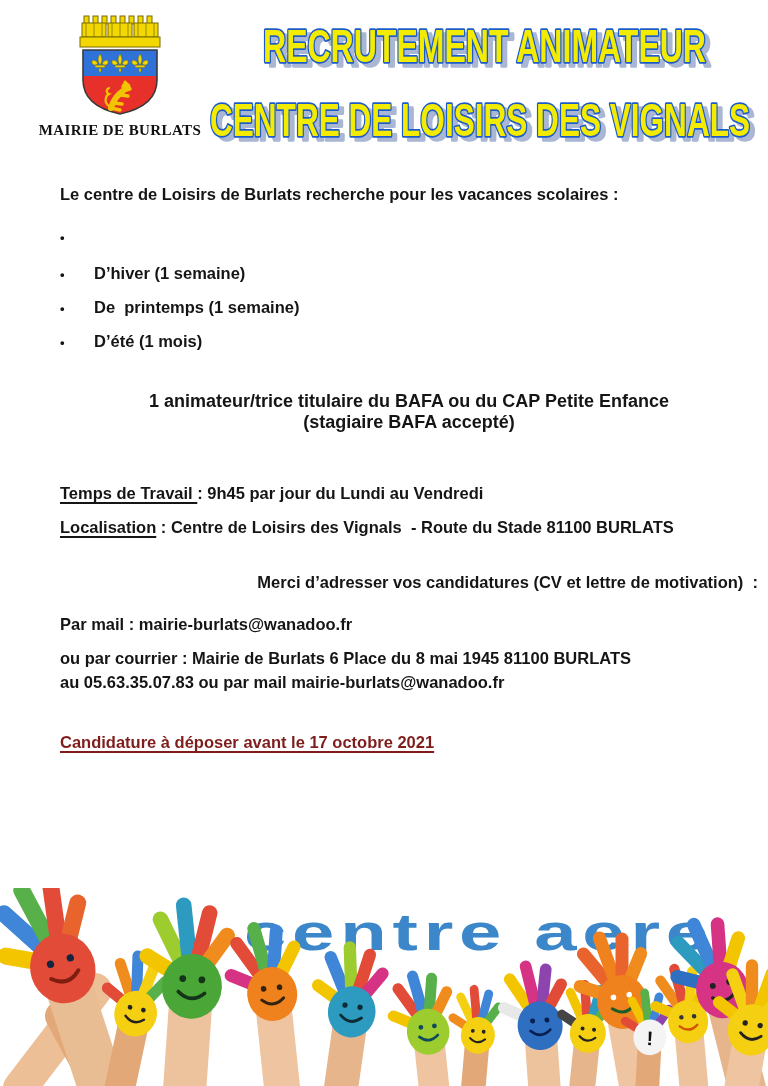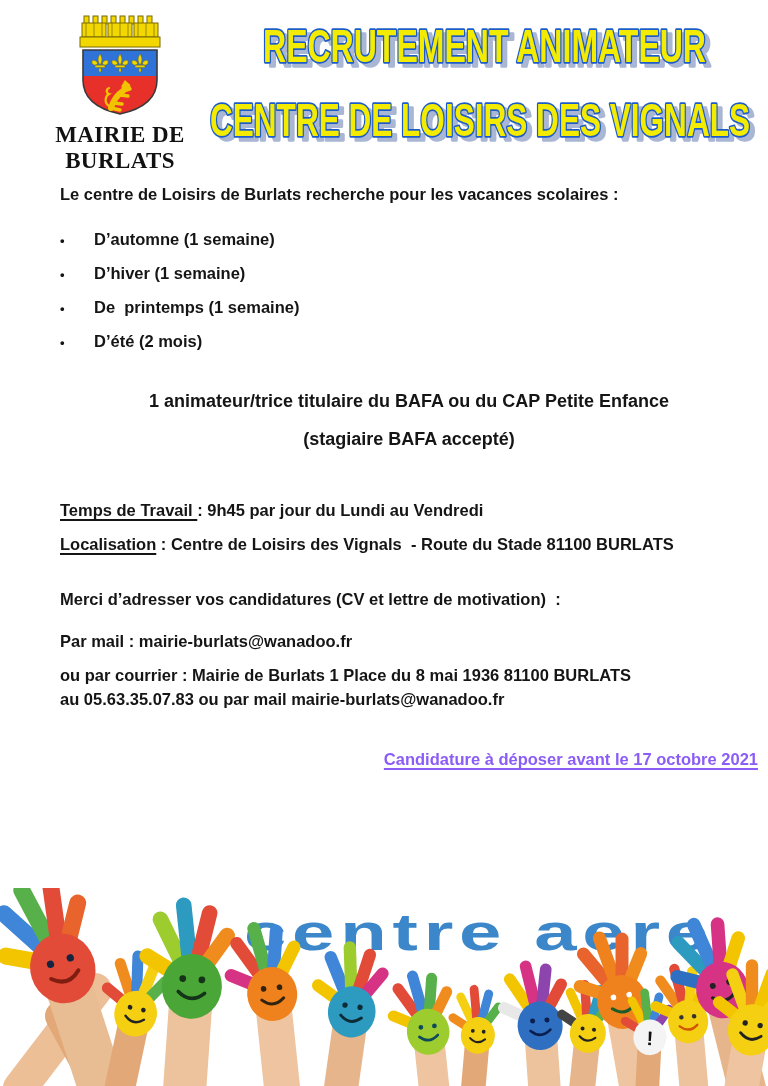--- a/index.html
+++ b/index.html
@@ -3,45 +3,45 @@
 <meta charset="utf-8">
 <style>
   html,body{margin:0;padding:0;background:#888;}
   .page{position:relative;width:768px;height:1086px;background:#ffffff;overflow:hidden;
         font-family:"Liberation Sans",sans-serif;margin:0 auto;}
 
   
   .logo-block{position:absolute;left:30px;top:6px;width:180px;}
   .logo-svg{display:block;margin:0 auto;}
   .logo-caption{margin-top:4px;text-align:center;font-family:"Liberation Serif",serif;
-        font-weight:700;font-size:23px;letter-spacing:.4px;color:#111;}
+        font-weight:700;font-size:15px;letter-spacing:.4px;color:#111;}
   .titles{position:absolute;left:195px;top:14px;width:573px;}
   .title-svg{display:block;}
   .title-svg text{font-family:"Liberation Sans",sans-serif;font-weight:700;
         paint-order:stroke;stroke-linejoin:round;}
 
   
   .content{position:absolute;left:60px;top:184px;width:698px;color:#151515;}
   .content p{margin:0;font-size:16.5px;font-weight:700;line-height:21px;white-space:pre-wrap;}
   ul.bullets{list-style:none;margin:25px 0 0;padding:0;}
   .bullets li{display:flex;align-items:baseline;margin-bottom:13px;height:21px;
         font-size:16.5px;font-weight:700;}
   .bullets .dot{flex:0 0 34px;font-size:13px;}
   .bullets .lbl{white-space:pre-wrap;}
   .hl{text-align:center;font-size:18px !important;}
   #hl1{margin-top:38px;}
-  #hl2{margin-top:17px;}
+  #hl2{}
   #work{margin-top:50px;}
   #loc{margin-top:13px;}
-  #apply{margin-top:34px;}
+  #apply{margin-top:34px;text-align:right;}
   #mail{margin-top:21px;}
   #courier{margin-top:13px;}
   #info1{margin-top:42px;line-height:27px;}
   #info2{line-height:27px;}
-  #deadline{margin-top:36px;text-align:right;color:#8b5cf6;}
+  #deadline{margin-top:36px;text-align:left;color:#7f1d1d;}
   .u{text-decoration:underline;text-underline-offset:3px;text-decoration-thickness:1.6px;}
 
   
   .footer-art{position:absolute;left:0;top:888px;width:768px;height:198px;}
   .footer-art svg{display:block;}
   #caption-text{font-family:"Liberation Sans",sans-serif;font-weight:700;letter-spacing:4px;}
 </style>
 </head>
 <body>
 
@@ -118,47 +118,46 @@
       <text x="15" y="48" font-size="46" textLength="540" lengthAdjust="spacingAndGlyphs" stroke-width="3.5" fill="#f3ec00" stroke="#1d5cc8">CENTRE DE LOISIRS DES VIGNALS</text>
     </svg>
   </div>
 
   <div class="content">
     <p>Le centre de Loisirs de Burlats recherche pour les vacances scolaires :</p>
 
     <ul class="bullets">
       <li>
         <span class="dot">•</span>
-        <span class="lbl">D’automne (1 semaine)</span>
       </li>
       <li>
         <span class="dot">•</span>
         <span class="lbl">D’hiver (1 semaine)</span>
       </li>
       <li>
         <span class="dot">•</span>
         <span class="lbl">De  printemps (1 semaine)</span>
       </li>
       <li>
         <span class="dot">•</span>
-        <span class="lbl">D’été (2 mois)</span>
+        <span class="lbl">D’été (1 mois)</span>
       </li>
     </ul>
 
     <p id="hl1" class="hl">1 animateur/trice titulaire du BAFA ou du CAP Petite Enfance</p>
     <p id="hl2" class="hl">(stagiaire BAFA accepté)</p>
 
     <p id="work"><span class="u">Temps de Travail </span><span>: 9h45 par jour du Lundi au Vendredi</span></p>
 
     <p id="loc"><span class="u">Localisation</span><span> : Centre de Loisirs des Vignals  - Route du Stade 81100 BURLATS</span></p>
 
     <p id="apply">Merci d’adresser vos candidatures (CV et lettre de motivation)  :</p>
 
     <p id="mail">Par mail : mairie-burlats@wanadoo.fr</p>
-    <p id="courier">ou par courrier : Mairie de Burlats 1 Place du 8 mai 1936 81100 BURLATS</p>
+    <p id="courier">ou par courrier : Mairie de Burlats 6 Place du 8 mai 1945 81100 BURLATS</p>
 
     <p id="info2">au 05.63.35.07.83 ou par mail mairie-burlats@wanadoo.fr</p>
 
     <p id="deadline"><span class="u">Candidature à déposer avant le 17 octobre 2021</span></p>
   </div>
 
   <div class="footer-art">
     <svg id="hands-svg" width="768" height="198" viewBox="0 0 768 198">
       <text id="caption-text" x="244" y="62" font-size="52" textLength="470" lengthAdjust="spacingAndGlyphs" fill="#3b87c9">centre aere</text>
     <line x1="95" y1="102" x2="20" y2="200" stroke="#ecbf97" stroke-width="34" stroke-linecap="round"></line>

